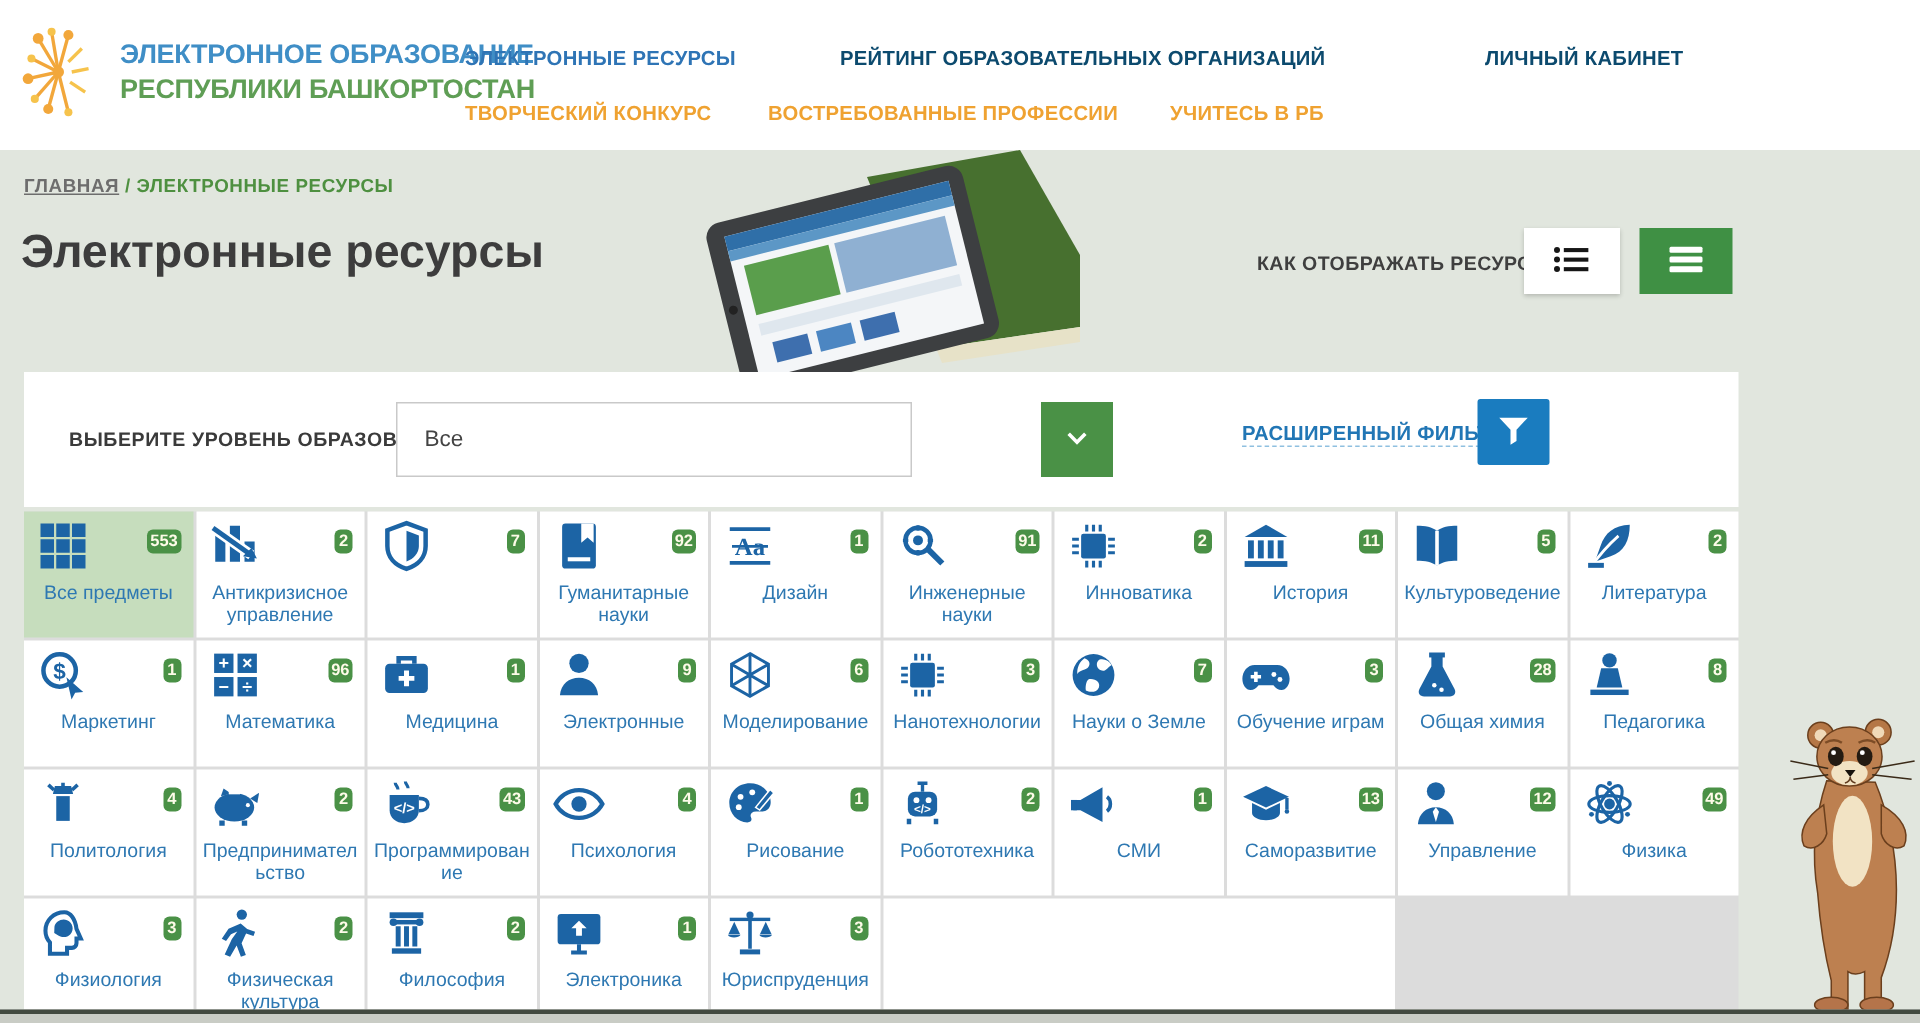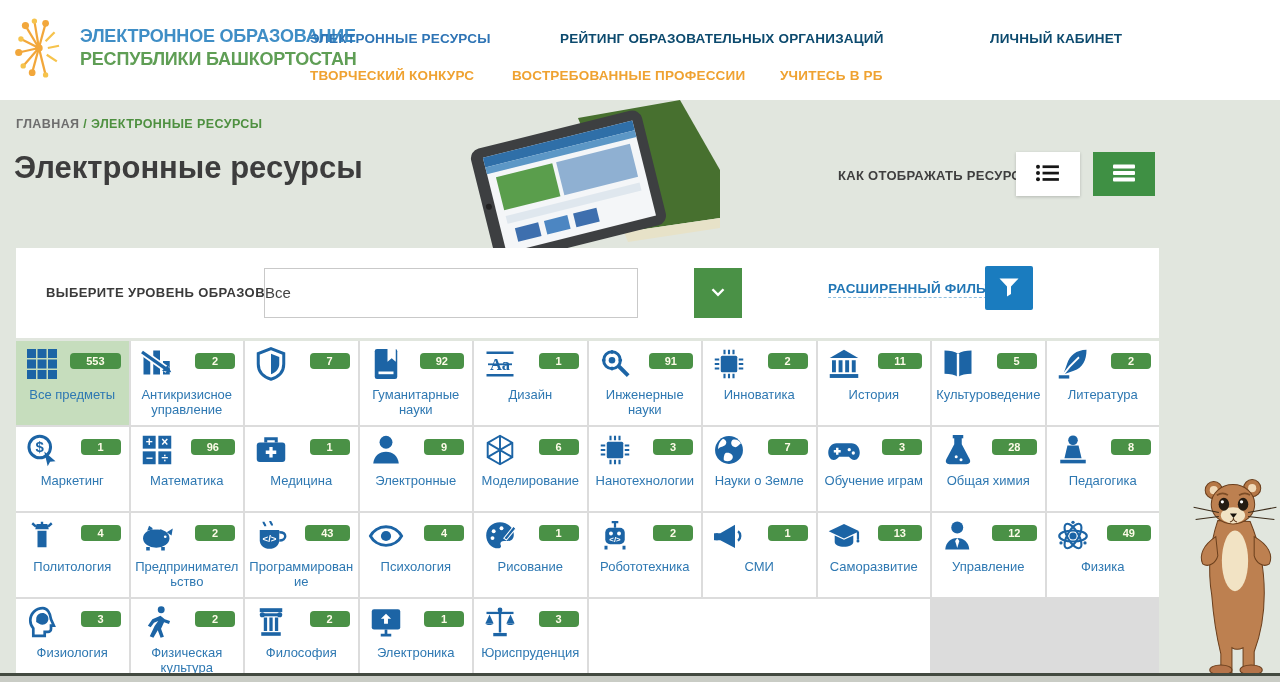--- a/index.html
+++ b/index.html
@@ -22,54 +22,54 @@
   .nav-primary span:nth-child(3){left:990px;}
   .nav-secondary span{top:68px;color:#efa231;}
   .nav-secondary span:nth-child(1){left:310px;}
   .nav-secondary span:nth-child(2){left:512px;}
   .nav-secondary span:nth-child(3){left:780px;text-align:center;}
 
   
   .breadcrumb{position:absolute;left:16px;top:117px;font-size:12.5px;font-weight:700;
        color:#6d6d6d;letter-spacing:.4px;}
   .breadcrumb .green{color:#4e9040;}
-  .crumb-home{cursor:pointer;}
+  .crumb-home{cursor:pointer;text-decoration:underline;}
   .page-title{position:absolute;left:14px;top:150px;font-size:31px;font-weight:700;color:#3d3d3d;}
   .hero-art{position:absolute;left:428px;top:100px;width:292px;height:148px;overflow:hidden;}
   .display-label{position:absolute;left:838px;top:168px;font-size:13px;font-weight:700;
        color:#3f3f3f;letter-spacing:.3px;}
   .btn-list{position:absolute;left:1016px;top:152px;width:64px;height:44px;background:#fff;border:0;
        box-shadow:0 1px 3px rgba(0,0,0,.2);display:flex;align-items:center;justify-content:center;cursor:pointer;}
   .btn-tile{position:absolute;left:1093px;top:152px;width:62px;height:44px;background:#3f9044;border:0;
        display:flex;align-items:center;justify-content:center;cursor:pointer;}
 
   
   .filter-panel{position:absolute;left:16px;top:248px;width:1143px;height:90px;background:#fff;}
   .filter-label{position:absolute;left:30px;top:37px;font-size:13px;font-weight:700;color:#3a3a3a;
        letter-spacing:.4px;}
-  .select{position:absolute;left:248px;top:20px;width:374px;height:50px;border:1px solid #c9c9c9;
+  .select{position:absolute;left:248px;top:20px;width:344px;height:50px;border:1px solid #c9c9c9;
        box-sizing:border-box;background:#fff;font-size:15px;color:#444;line-height:48px;
-       cursor:pointer;}
+       padding-left:18px;cursor:pointer;}
   .select-btn{position:absolute;left:678px;top:20px;width:48px;height:50px;background:#4a9146;border:0;
        display:flex;align-items:center;justify-content:center;cursor:pointer;}
   .adv-link{position:absolute;left:812px;top:33px;font-size:13.5px;font-weight:700;color:#2176b5;
        letter-spacing:.2px;border-bottom:1px dashed #8fc0e0;padding-bottom:1px;cursor:pointer;}
   .btn-funnel{position:absolute;left:969px;top:18px;width:48px;height:44px;background:#1a7cbf;border:0;
        border-radius:2px;display:flex;align-items:center;justify-content:center;cursor:pointer;}
 
   
   .subjects{position:absolute;left:16px;top:341px;width:1143px;display:grid;
        grid-template-columns:repeat(10,1fr);grid-template-rows:84px 84px 84px 74px;gap:2px;
        background:#dcdcdc;}
   .cell{background:#fff;position:relative;cursor:pointer;}
   .cell.active{background:#c6ddbd;}
   .cicon{position:absolute;left:8px;top:5px;width:36px;height:36px;}
   .cicon svg{width:36px;height:36px;display:block;}
   .badge{position:absolute;right:8px;top:12px;background:#4a9146;color:#fdfbe8;font-size:11px;
-       font-weight:700;padding:2px 16px;border-radius:4px;min-width:8px;text-align:center;}
+       font-weight:700;padding:2px 2px;border-radius:4px;min-width:8px;text-align:center;}
   .clabel{position:absolute;left:4px;right:4px;top:46px;text-align:center;color:#2e78b2;
        font-size:13px;line-height:1.18;overflow-wrap:break-word;word-break:break-word;}
   .filler{background:#fff;grid-column:span 3;cursor:default;}
 
   
   .mascot{position:absolute;left:1186px;top:474px;width:100px;height:202px;}
   .footer-edge{position:absolute;left:0;top:673px;width:1280px;height:9px;background:#c9ccc5;
        border-top:3px solid #434a40;box-sizing:border-box;}
 </style>
 </head>

